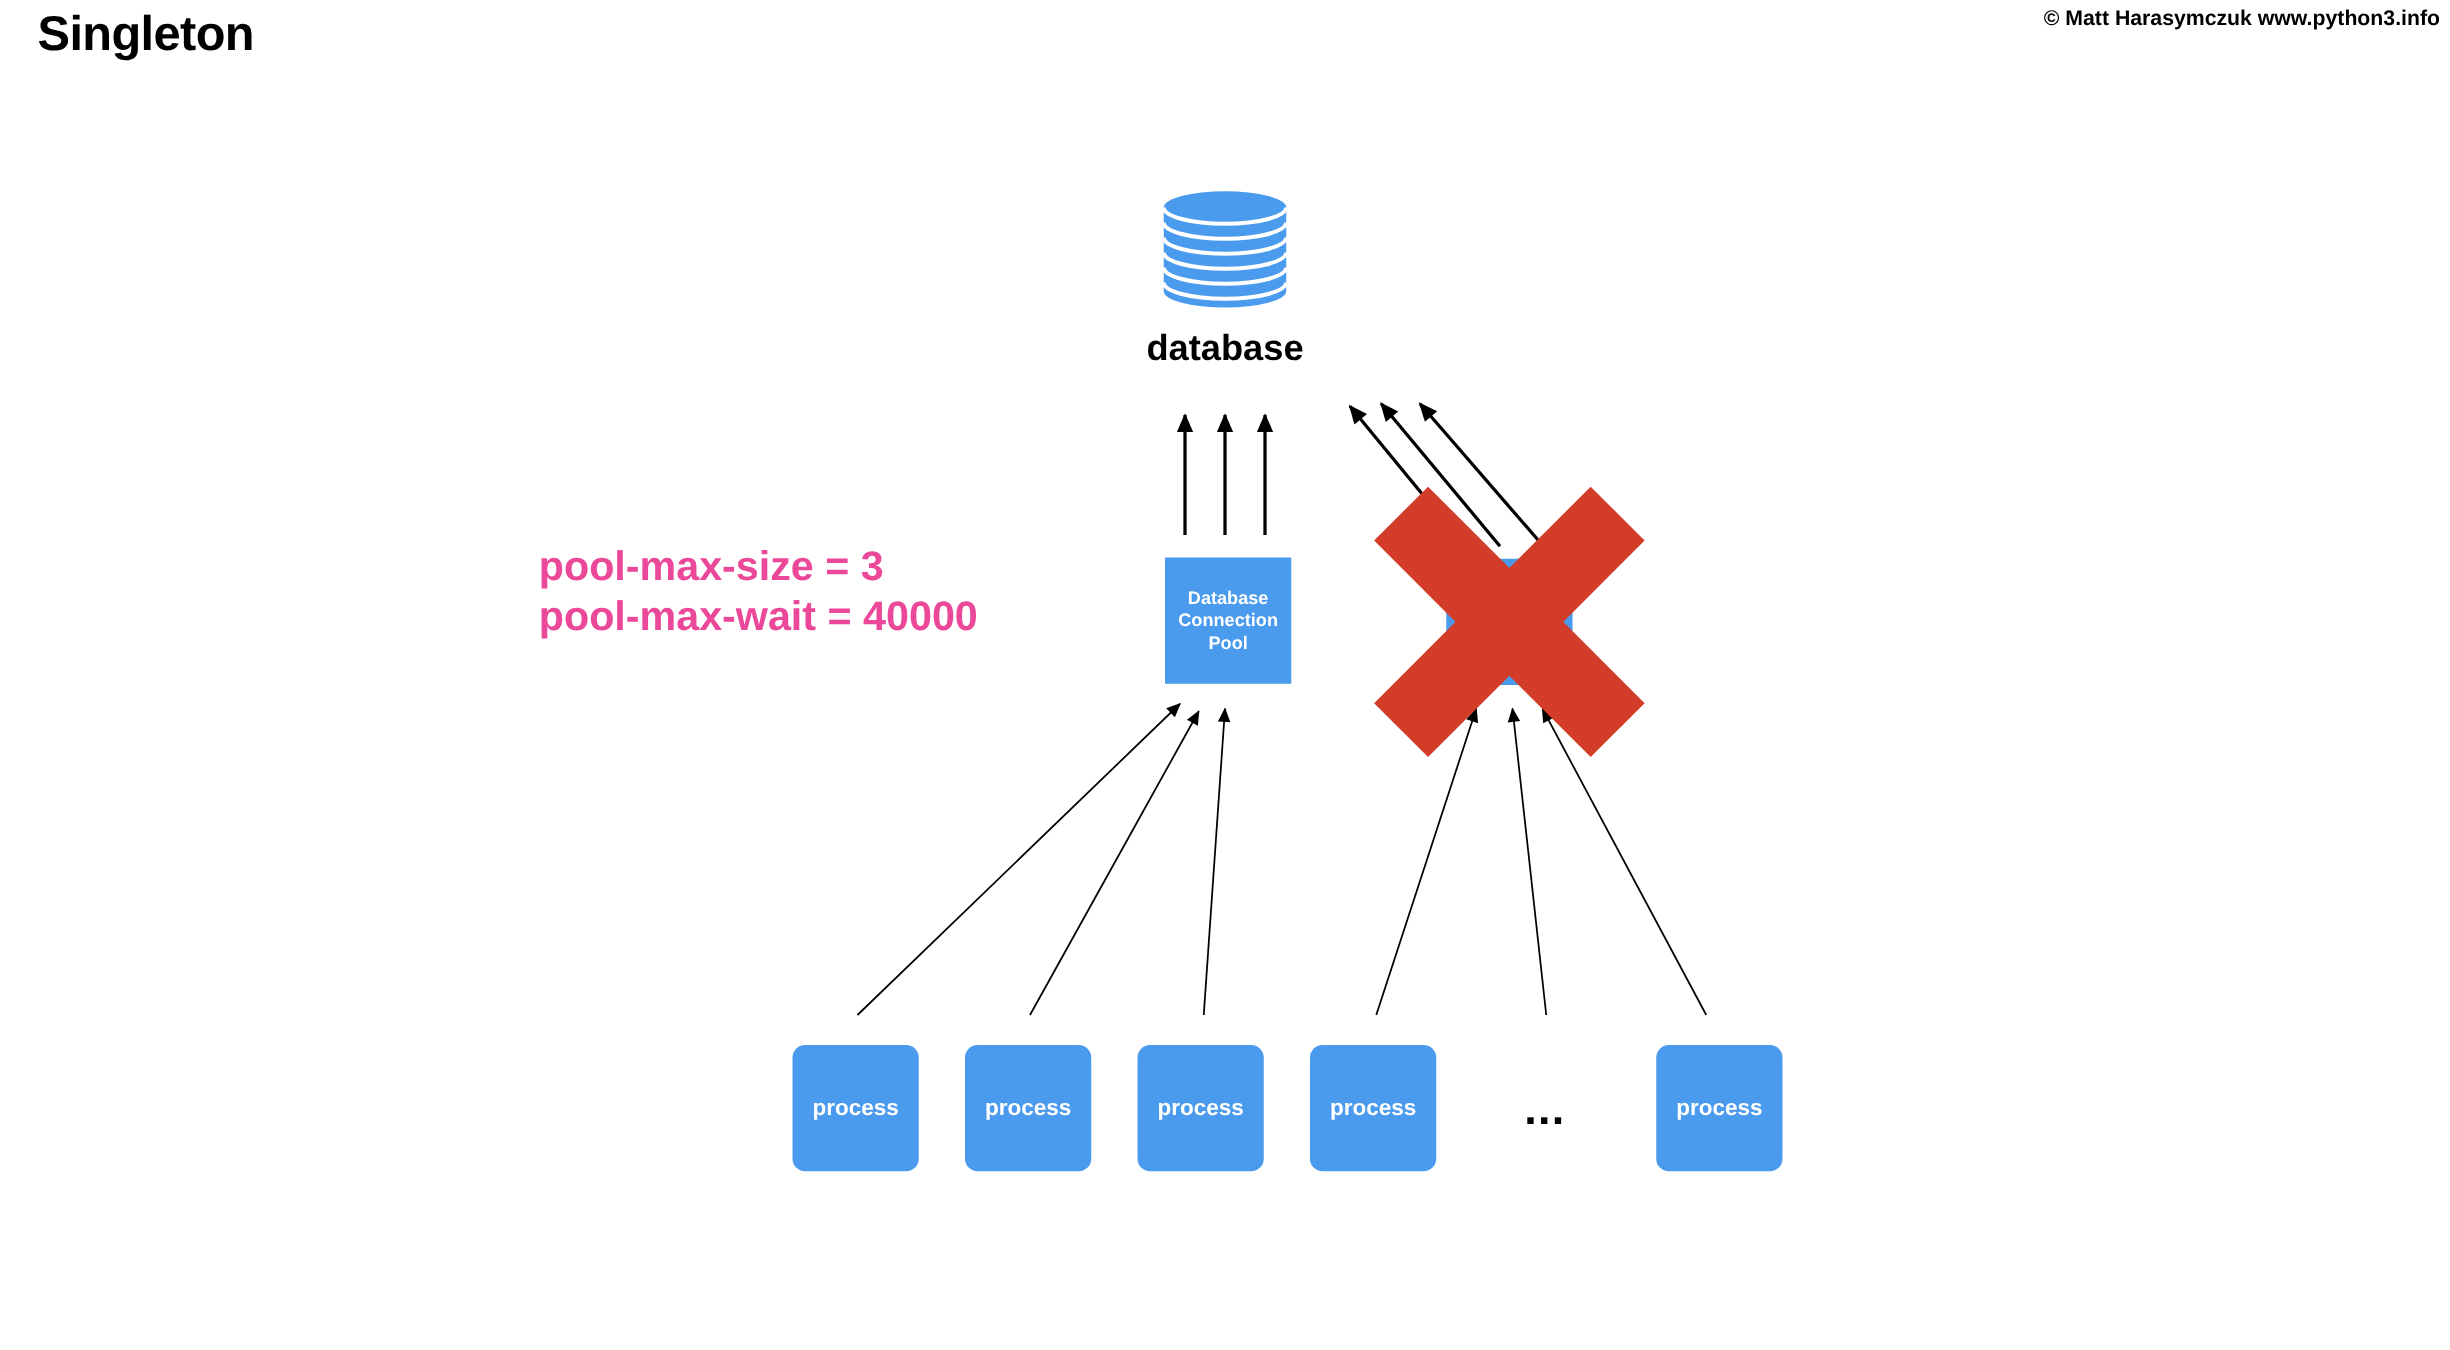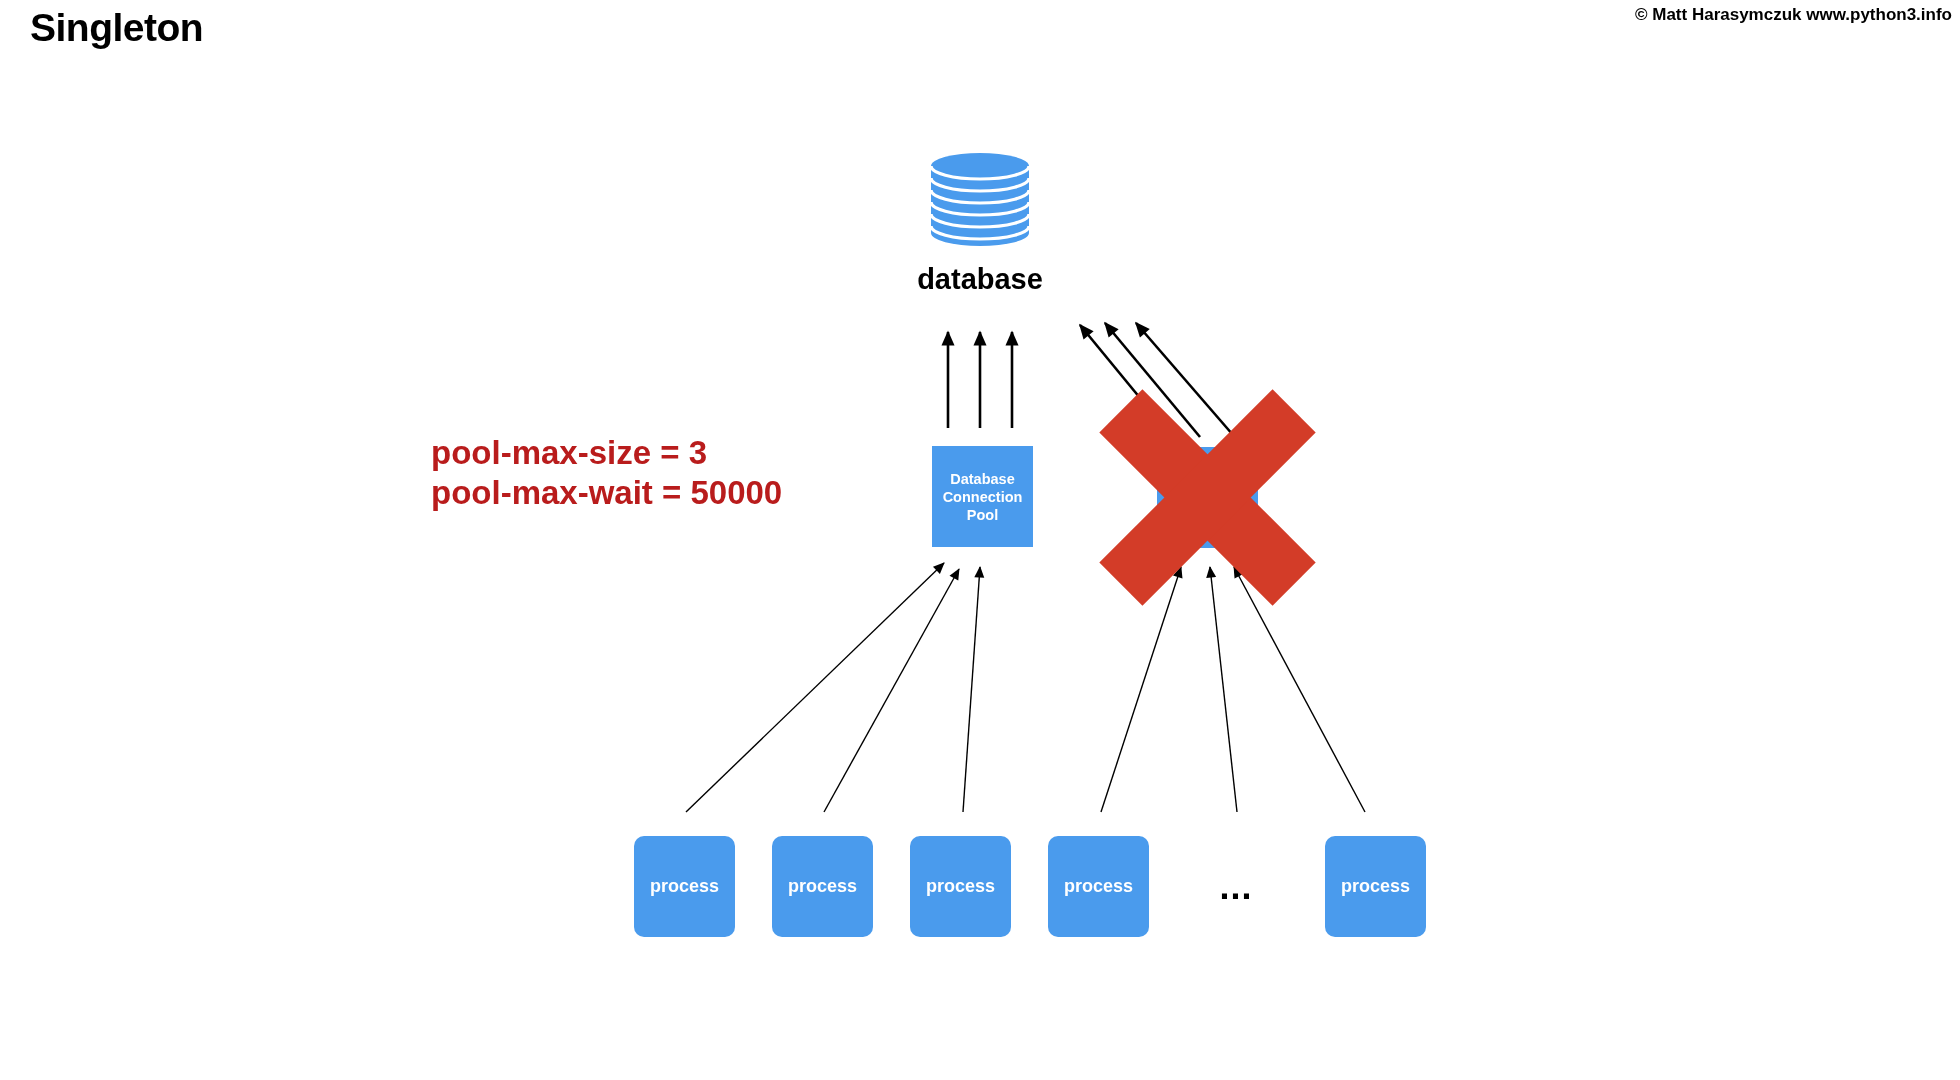--- a/index.html
+++ b/index.html
@@ -53,21 +53,21 @@
     font-weight: bold;
     color: #000000;
     z-index: 2;
   }
   .params {
     position: absolute;
     left: 431px;
     top: 433px;
     font-size: 33px;
     font-weight: bold;
-    color: #b91c1c;
+    color: #ec4899;
     line-height: 40px;
     white-space: nowrap;
     z-index: 2;
   }
   .node-box {
     position: absolute;
     width: 101px;
     height: 101px;
     background: #4A9BED;
     color: #ffffff;
@@ -181,21 +181,21 @@
         <path d="M1,50 a49,13 0 0 0 98,0"></path>
         <path d="M1,62 a49,13 0 0 0 98,0"></path>
         <path d="M1,74 a49,13 0 0 0 98,0"></path>
       </g>
     </svg>
   </div>
   <div class="db-label">database</div>
 
   <div class="params">
     <div>pool-max-size = 3</div>
-    <div>pool-max-wait = 50000</div>
+    <div>pool-max-wait = 40000</div>
   </div>
 
   <div class="node-box pool-box">
     <div>Database</div>
     <div>Connection</div>
     <div>Pool</div>
   </div>
 
   <div class="node-box crossed-box">
     <div>Database</div>

